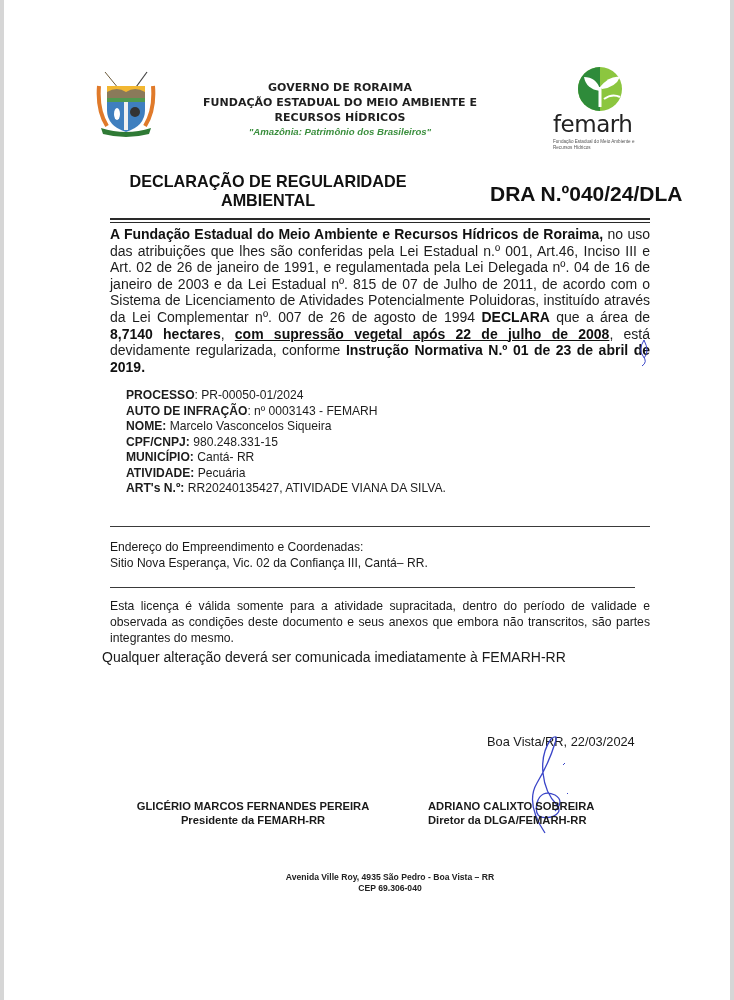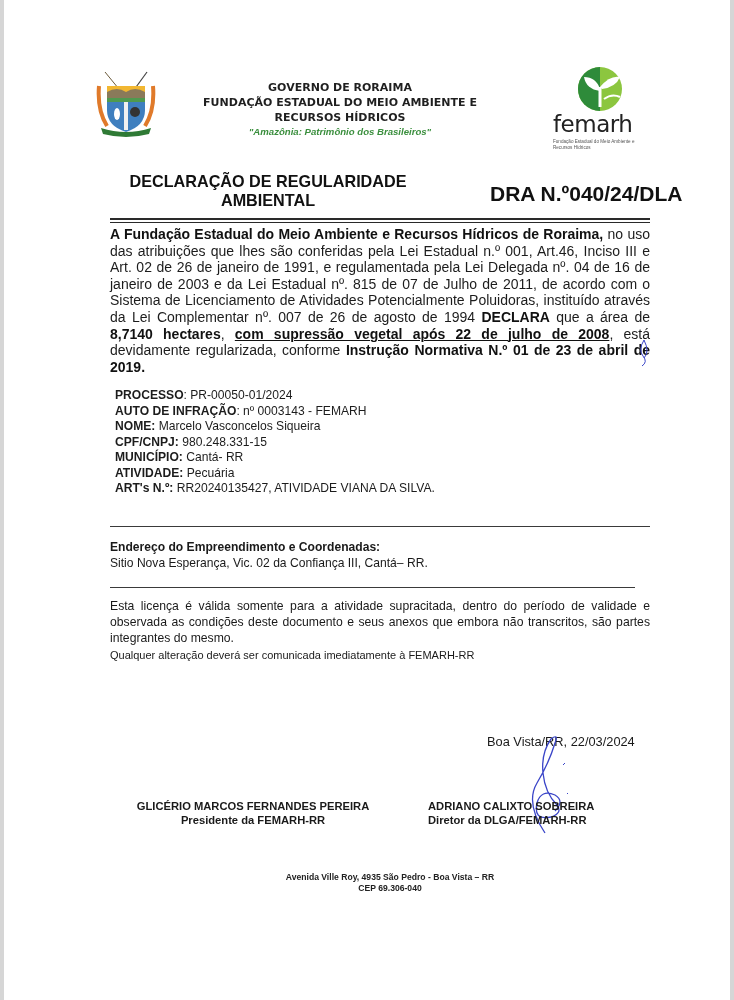--- a/index.html
+++ b/index.html
@@ -23,28 +23,28 @@
 
   
   .doc-title { position: absolute; left: 118px; top: 172px; width: 300px; text-align: center; font-weight: bold; font-size: 16.2px; line-height: 19px; color: #111; }
   .doc-number { position: absolute; left: 490px; top: 182px; font-weight: bold; font-size: 21px; color: #111; }
   .rule-double { position: absolute; left: 110px; width: 540px; height: 0; border-top: 2px solid #2a2a2a; }
 
   
   .para { position: absolute; left: 110px; width: 540px; font-size: 14px; line-height: 16.6px; text-align: justify; color: #1c1c1c; }
   .para b { color: #111; }
   .para u { text-decoration-thickness: 1px; }
-  .fields { position: absolute; left: 115px; top: 388px; font-size: 12.1px; line-height: 15.5px; color: #1c1c1c; }
+  .fields { position: absolute; left: 126px; top: 388px; font-size: 12.1px; line-height: 15.5px; color: #1c1c1c; }
   .fields .row { white-space: nowrap; }
   .fields .lbl { font-weight: bold; }
   .rule { position: absolute; height: 0; border-top: 1px solid #3a3a3a; }
   .addr-block { position: absolute; left: 110px; top: 540px; font-size: 12.1px; line-height: 15.5px; }
-  .addr-block .h { font-weight: bold; }
+  .addr-block .h { font-weight: normal; }
   .validity { position: absolute; left: 110px; top: 598px; width: 540px; font-size: 12.2px; line-height: 16.2px; text-align: justify; }
-  .change-note { position: absolute; left: 110px; top: 649px; font-size: 11px; }
+  .change-note { position: absolute; left: 102px; top: 649px; font-size: 14px; }
   .place-date { position: absolute; left: 487px; top: 704px; font-size: 12.8px; margin-top: 30px; }
 
   .sig { position: absolute; text-align: center; font-weight: bold; font-size: 11.2px; line-height: 14px; color: #1a1a1a; white-space: nowrap; }
   .sig-left { left: 128px; top: 799px; width: 250px; }
   .sig-right { left: 428px; top: 799px; text-align: left; }
   .signature { position: absolute; left: 515px; top: 733px; width: 60px; height: 110px; }
   .margin-initial { position: absolute; left: 634px; top: 338px; width: 20px; height: 30px; }
 
   .footer { position: absolute; left: 240px; top: 872px; width: 300px; text-align: center; font-weight: bold; font-size: 8.6px; line-height: 11px; color: #222; }
 </style>

